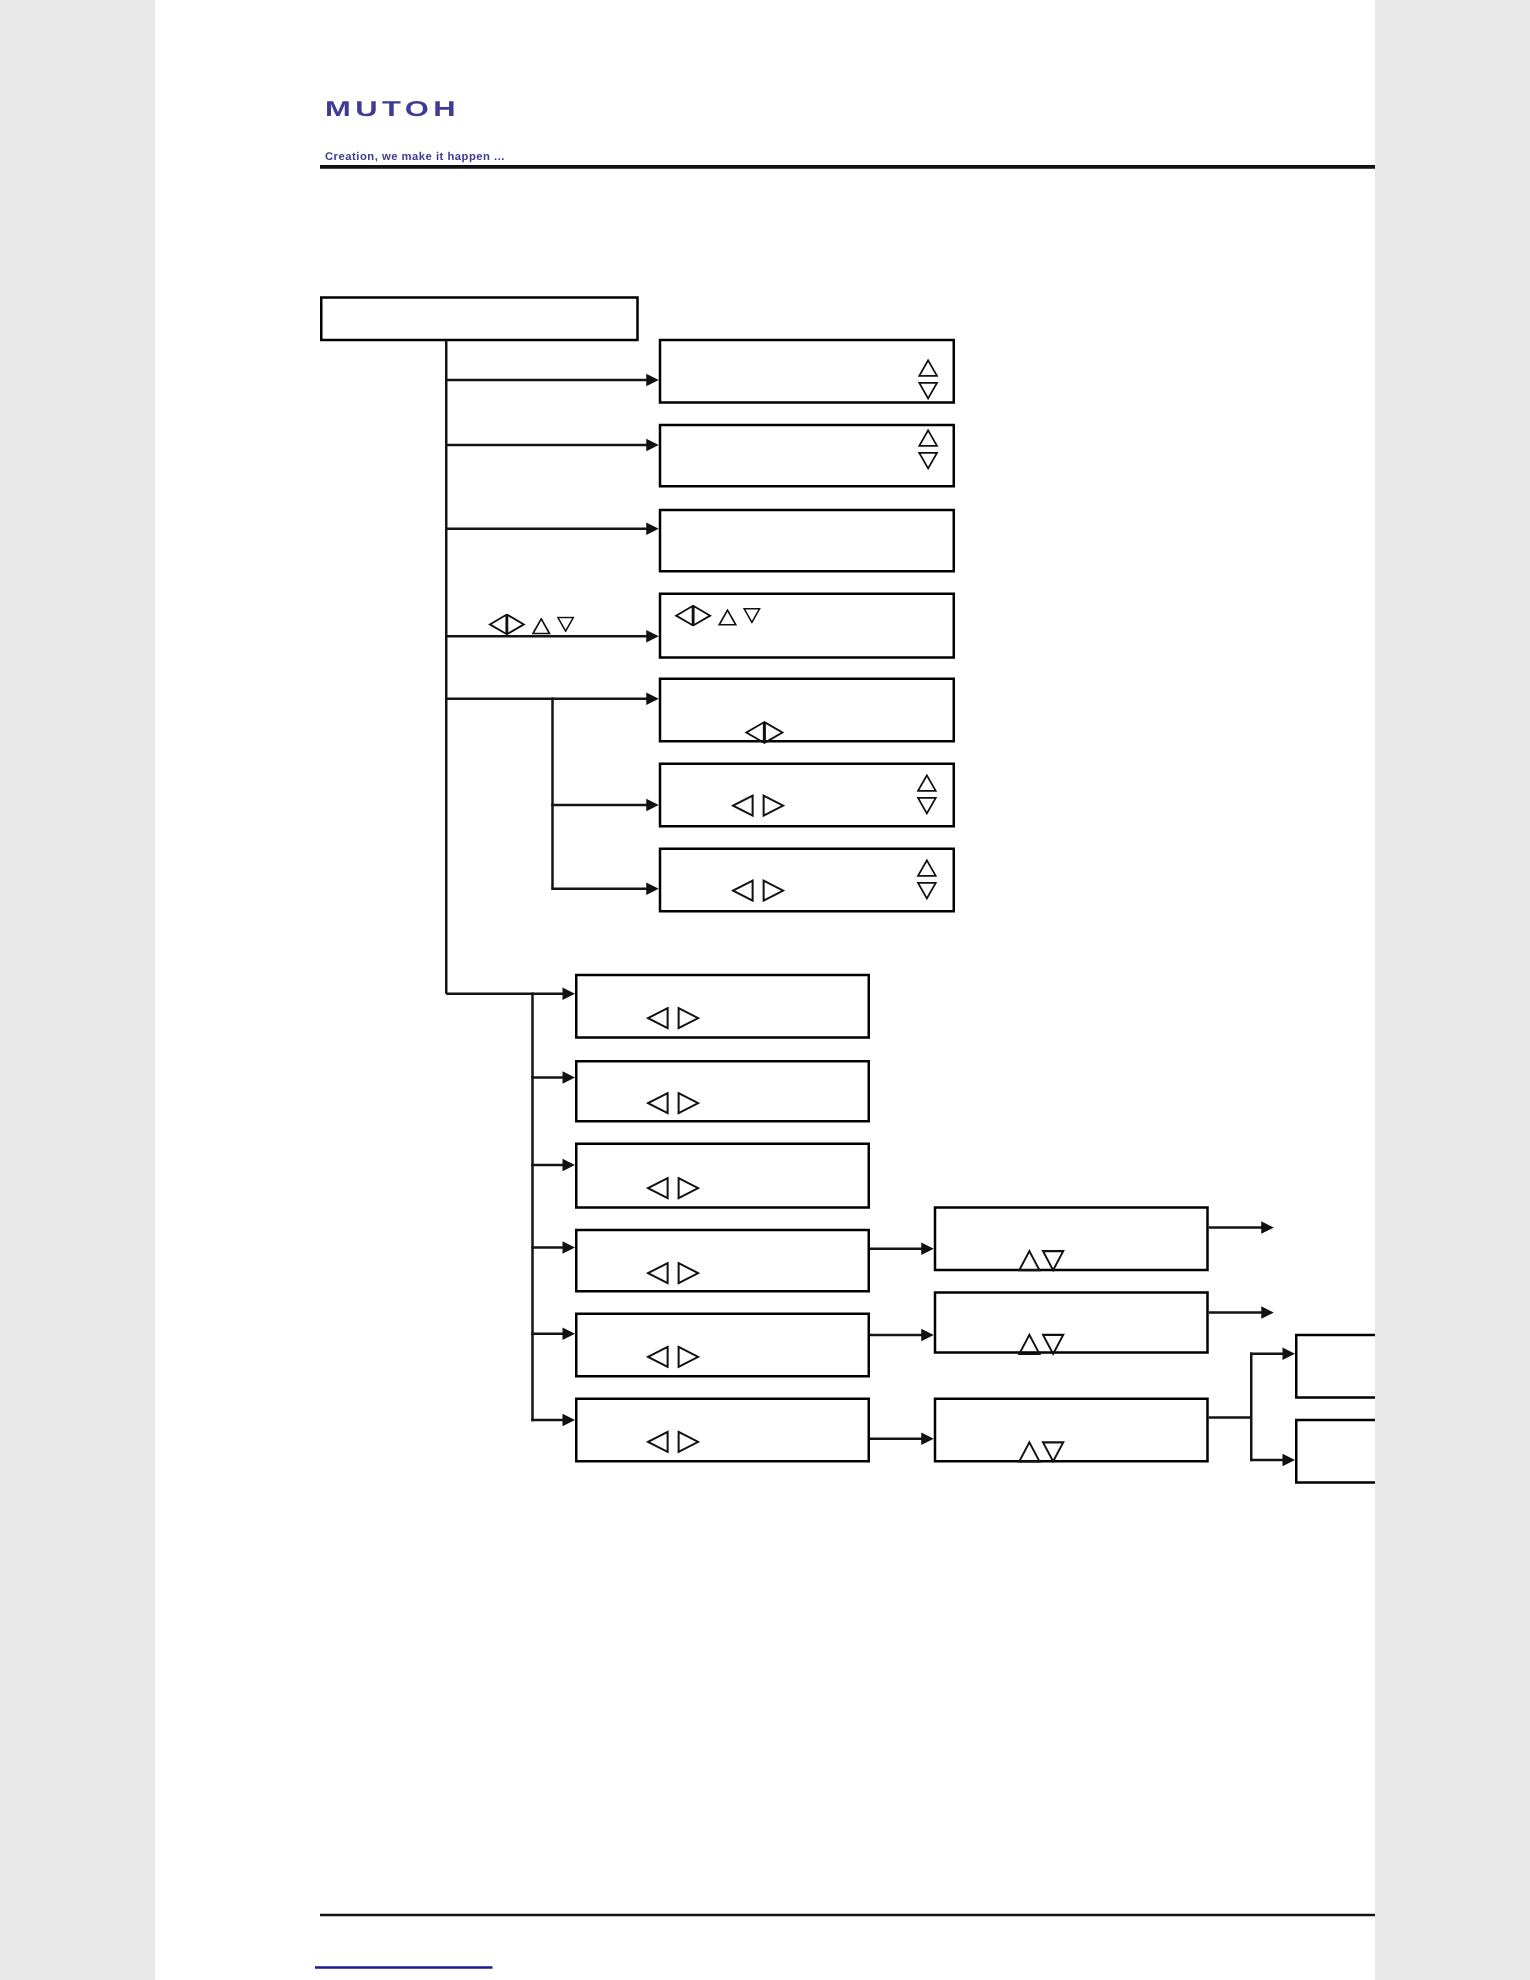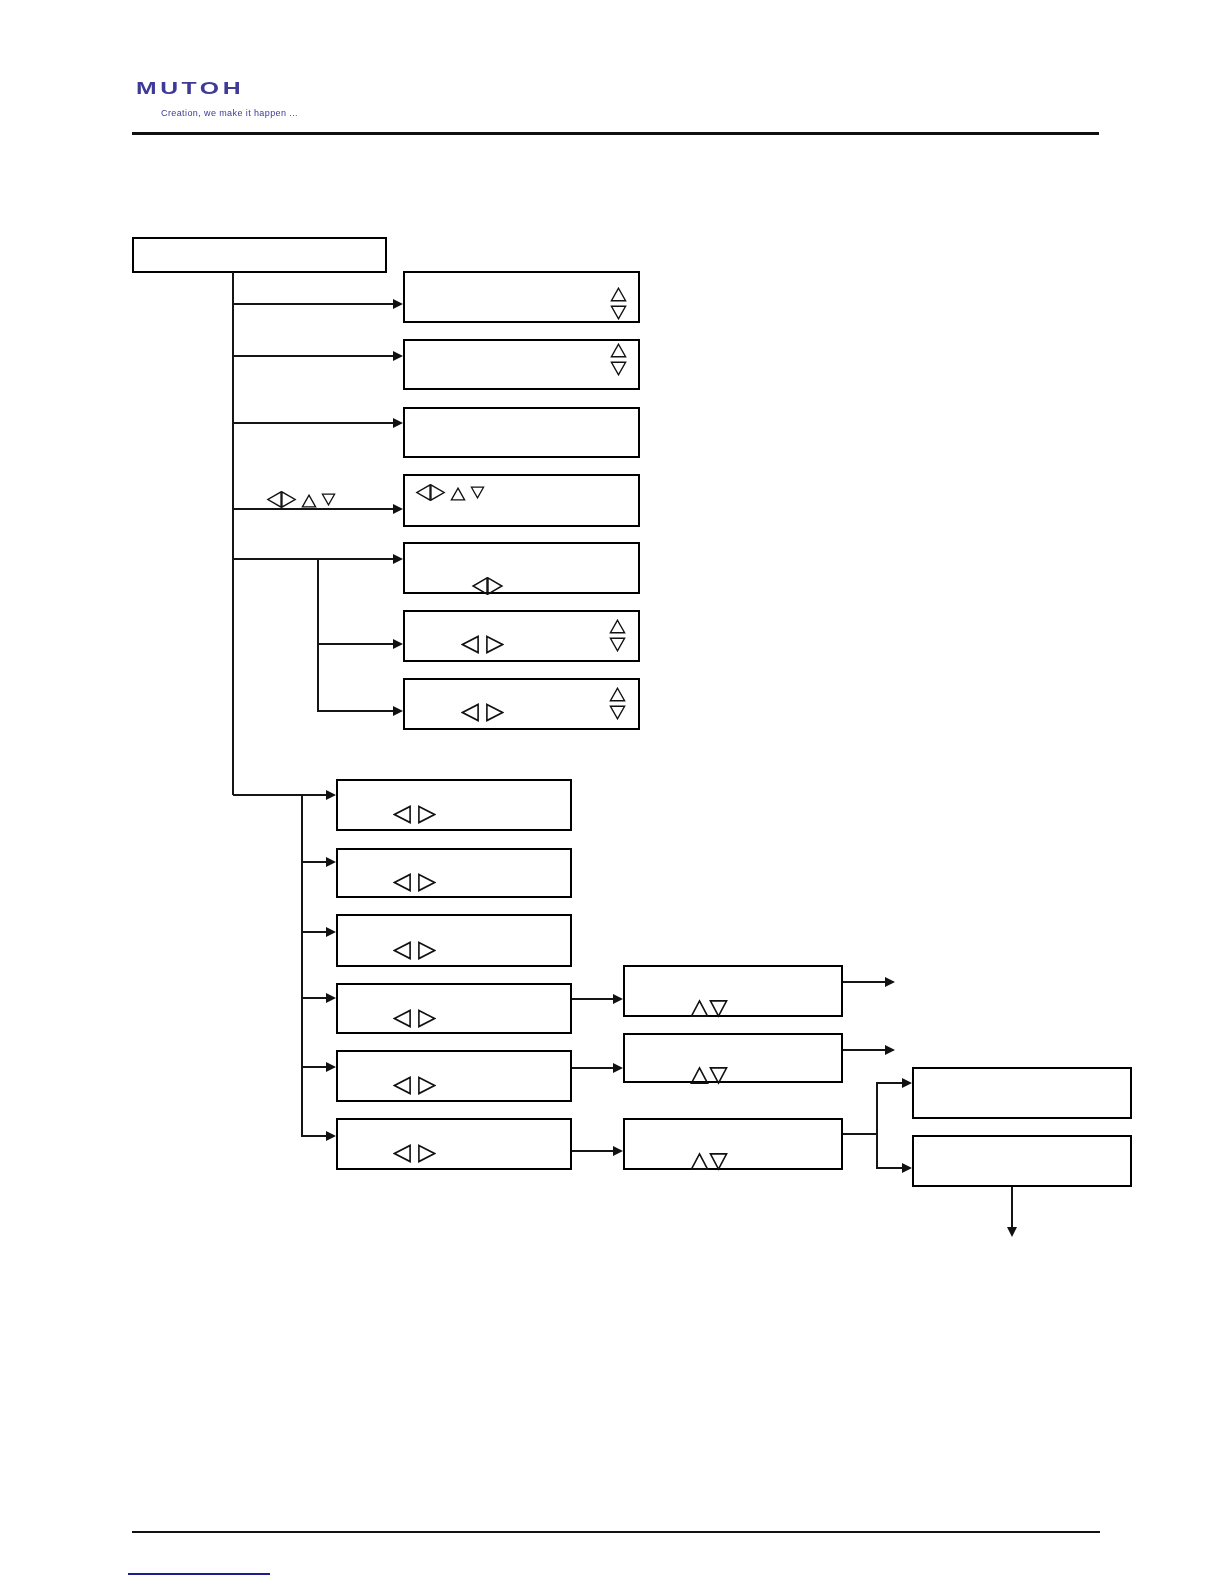--- a/index.html
+++ b/index.html
@@ -1,32 +1,32 @@
 <!DOCTYPE html>
 <html><head>
 <meta charset="utf-8">
 <style>
   html,body{margin:0;padding:0;background:#e8e8e8;}
   .page{
     position:relative;
-    width:1224px;height:1584px;
+    width:976px;height:1584px;
     margin:0 auto;
     background:#ffffff;
     font-family:"Liberation Sans", sans-serif;
     overflow:hidden;
   }
   
   .logo-text{
     position:absolute;left:136px;top:78px;
     font-size:21px;font-weight:bold;letter-spacing:3px;color:#3e3a96;
     transform:scaleX(1.18) scaleY(0.82);transform-origin:left top;
   }
   .logo-tagline{
-    position:absolute;left:136px;top:108px;
-    font-size:9px;font-weight:normal;letter-spacing:0.4px;color:#3e3a96;margin-left:25px;
+    position:absolute;left:136px;top:120px;
+    font-size:9px;font-weight:bold;letter-spacing:0.4px;color:#3e3a96;
   }
   .header-rule{position:absolute;left:132px;top:132px;width:967px;height:3px;background:#111;}
   
   .footer-rule{position:absolute;left:132px;top:1531px;width:968px;height:2px;background:#111;}
   .footer-link-line{position:absolute;left:128px;top:1573px;width:142px;height:2px;background:#1c1d8f;}
   
   .fbox{
     position:absolute;background:#fff;border:2px solid #000;box-sizing:border-box;
   }
   .hline,.vline{position:absolute;background:#151515;}

